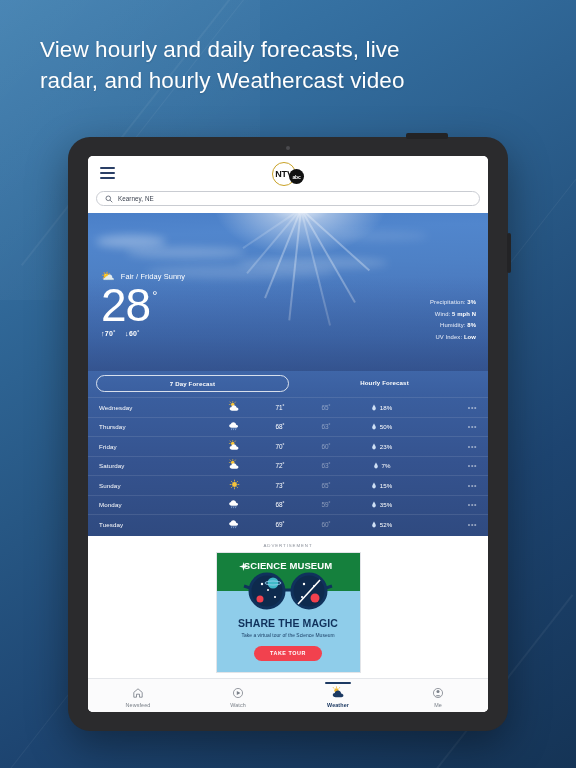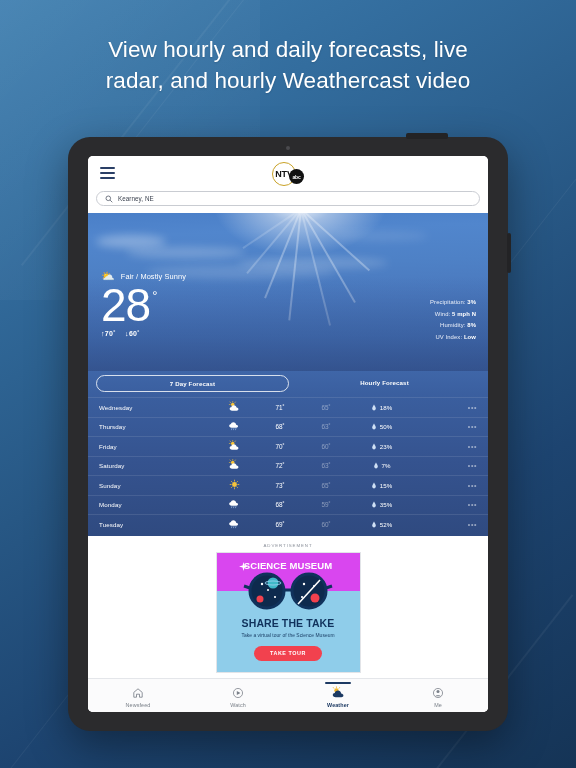--- a/index.html
+++ b/index.html
@@ -18,21 +18,21 @@
   .s2 { width: 1px; height: 360px; left: 196px; top: -120px; transform: rotate(38deg); }
   .s3 { width: 2px; height: 330px; left: 470px; top: 560px; transform: rotate(38deg); }
   .s4 { width: 1px; height: 240px; left: 48px; top: 600px; transform: rotate(38deg); }
   .s5 { width: 1px; height: 300px; left: 520px; top: 100px; transform: rotate(38deg); }
   .shade-tl { position: absolute; left:0; top:0; width: 260px; height: 300px;
               background: linear-gradient(135deg, rgba(255,255,255,0.06), rgba(255,255,255,0)); }
 
   
   .headline {
     position: absolute; top: 34px; left: 0; width: 576px;
-    text-align: center; color: #ffffff;
+    text-align: left; color: #ffffff;
     font-size: 22.5px; line-height: 31px; font-weight: 400;
     letter-spacing: 0.1px;
     text-shadow: 0 1px 2px rgba(0,0,0,0.15);
     padding: 0 40px;
   }
 
   
   .tablet {
     position: absolute; left: 68px; top: 137px;
     width: 440px; height: 594px;
@@ -126,21 +126,21 @@
   .fc-hi   { width: 46px; text-align: center; font-size: 6.4px; }
   .fc-lo   { width: 46px; text-align: center; font-size: 6.4px; color: rgba(255,255,255,0.42); }
   .fc-pop  { width: 66px; display: flex; align-items: center; justify-content: center; font-size: 6.2px; }
   .drop { width: 4px; height: 7px; margin-right: 4px; flex:0 0 auto; }
   .fc-more { flex: 1; text-align: right; font-size: 7px; color: rgba(255,255,255,0.5); letter-spacing: 0.6px; }
 
   
   .ad-zone { background: #fff; padding: 7px 0 8px; }
   .ad-label { text-align: center; font-size: 4.4px; color: #8a8f99; letter-spacing: 0.9px; margin-bottom: 4px; }
   .ad { width: 145px; margin: 0 auto; border: 0.6px solid #e2e4e8; overflow: hidden; }
-  .ad-top { background: #d946ef; padding: 7px 0 20px; position: relative; text-align: center; }
+  .ad-top { background: #15803d; padding: 7px 0 20px; position: relative; text-align: center; }
   .ad-brand { color: #fff; font-size: 9.5px; font-weight: 700; letter-spacing: 0.1px; }
   .ad-bottom { background: #8fcdea; padding: 26px 8px 11px; text-align: center; position: relative; }
   .glasses { position: absolute; left: 50%; top: -21px; transform: translateX(-50%); }
   .ad-h { color: #10325c; font-size: 10.5px; font-weight: 700; letter-spacing: 0.1px; }
   .ad-sub { color: #1b3f66; font-size: 4.9px; margin-top: 4px; letter-spacing: 0.05px; }
   .ad-btn { display: inline-block; margin-top: 8px; background: #f2414e; color: #fff;
             font-size: 5.4px; font-weight: 700; letter-spacing: 0.55px;
             padding: 4.5px 16px; border-radius: 10px; }
 
   
@@ -217,21 +217,21 @@
       <div class="cloudwisp" style="left:8px;  top:22px; width:70px;  height:13px;"></div>
       <div class="cloudwisp" style="left:38px; top:34px; width:120px; height:11px; opacity:.75;"></div>
       <div class="cloudwisp" style="left:150px;top:44px; width:150px; height:12px; opacity:.6;"></div>
       <div class="cloudwisp" style="left:58px; top:52px; width:190px; height:14px; opacity:.45;"></div>
       <div class="cloudwisp" style="left:250px;top:18px; width:90px;  height:10px; opacity:.35;"></div>
       <div class="hero-veil"></div>
 
       <div class="cur-wrap">
         <div class="cur-cond">
           <span class="ci">⛅</span>
-          <span>Fair / Mostly Sunny</span>
+          <span>Fair / Friday Sunny</span>
         </div>
         <div class="cur-temp">
           <span class="num">28</span>
           <span class="deg">°</span>
         </div>
         <div class="hilo">
           <span>↑70˚</span>
           <span>↓60˚</span>
         </div>
       </div>
@@ -438,21 +438,21 @@
             <circle cx="18" cy="29" r="3.5" fill="#f2414e"></circle>
             <circle cx="20" cy="14" r="1.2" fill="#fff"></circle>
             <circle cx="33" cy="27" r="1.1" fill="#fff"></circle>
             <circle cx="26" cy="20" r="1" fill="#fff"></circle>
             <circle cx="73" cy="28" r="4.5" fill="#f2414e"></circle>
             <path d="M56 34 L78 10" stroke="#ffffff" stroke-width="1.6"></path>
             <circle cx="62" cy="14" r="1.2" fill="#fff"></circle>
             <circle cx="72" cy="16" r="1" fill="#fff"></circle>
             <circle cx="60" cy="27" r="1.1" fill="#fff"></circle>
           </svg>
-          <div class="ad-h">SHARE THE TAKE</div>
+          <div class="ad-h">SHARE THE MAGIC</div>
           <div class="ad-sub">Take a virtual tour of the Science Museum</div>
           <div class="ad-btn">TAKE TOUR</div>
         </div>
       </div>
     </div>
 
     <div class="radar-head">
       <h2>INTERACTIVE RADAR</h2>
     </div>
     <div class="radar-body"></div>

